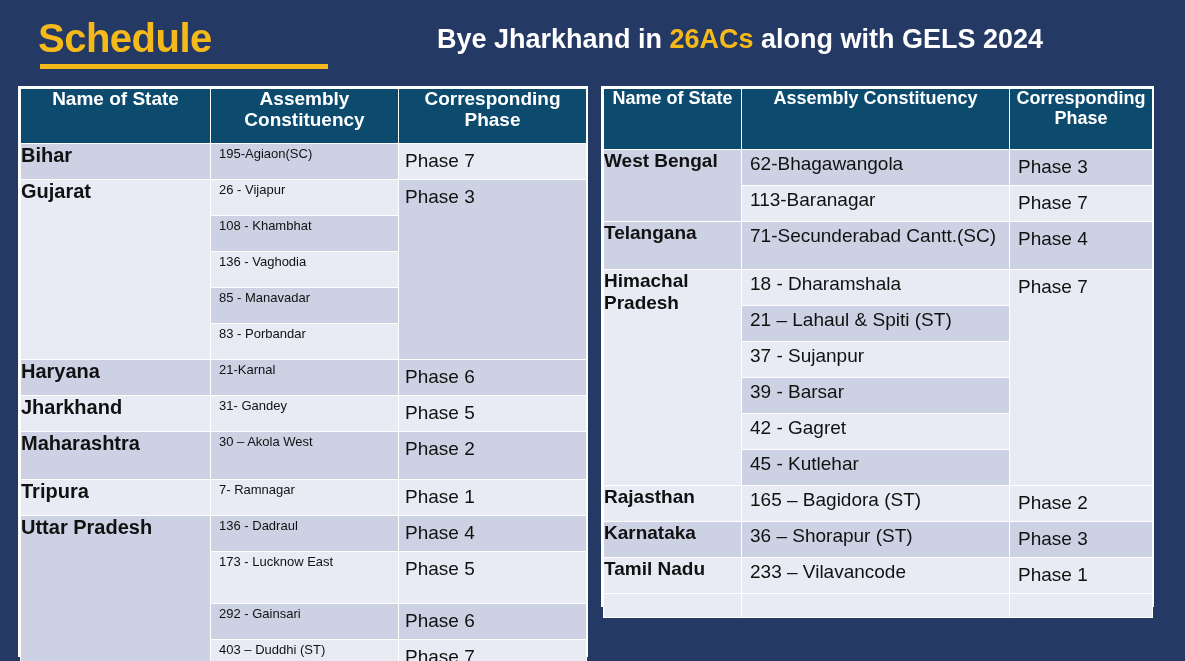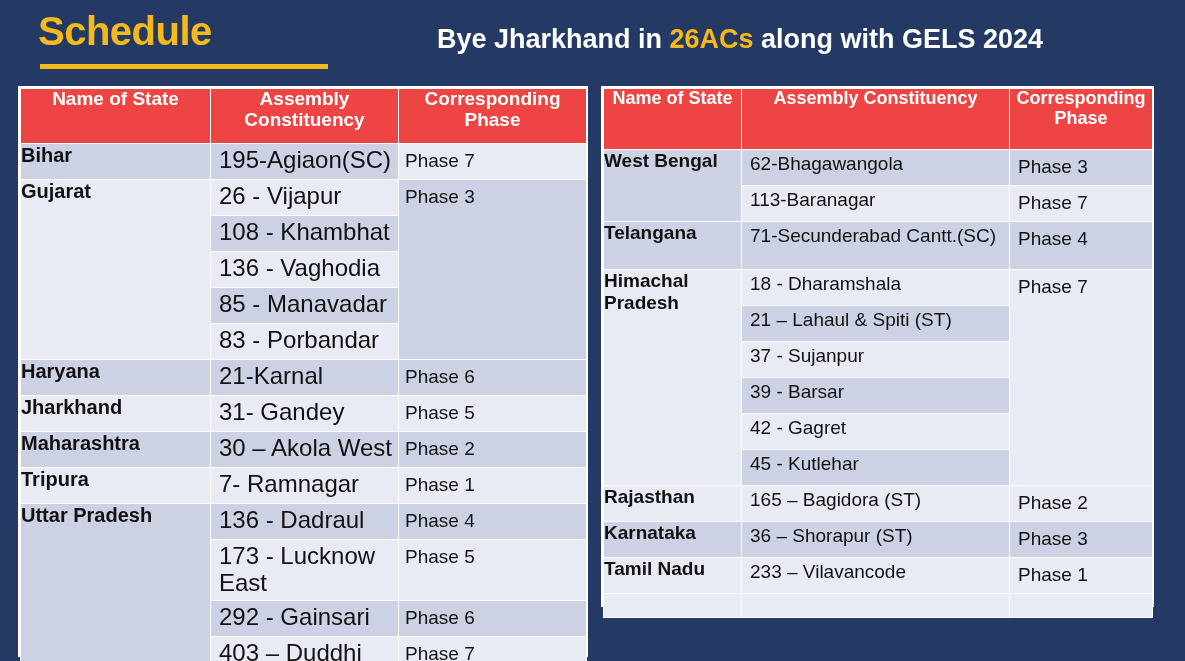--- a/index.html
+++ b/index.html
@@ -19,21 +19,21 @@
   .header {
     position: absolute;
     left: 0;
     top: 0;
     width: 1185px;
     height: 80px;
   }
   .schedule-title {
     position: absolute;
     left: 38px;
-    top: 8px;
+    top: 15px;
     font-size: 40px;
     font-weight: bold;
     color: #f5ba19;
     letter-spacing: -0.5px;
     line-height: 46px;
     white-space: nowrap;
   }
   .schedule-underline {
     position: absolute;
     left: 40px;
@@ -81,21 +81,21 @@
     border-collapse: collapse;
     width: 100%;
     table-layout: fixed;
   }
   table.sched td, table.sched th {
     border: 1px solid #ffffff;
     padding: 0;
     vertical-align: top;
   }
   .hdr-cell {
-    background: #ef4444;
+    background: #0c4a6e;
     color: #ffffff;
     font-weight: bold;
     text-align: center;
     vertical-align: middle;
     line-height: 1.1;
   }
   #left-table .hdr-cell { font-size: 19px; height: 54px; }
   #right-table .hdr-cell { font-size: 18px; height: 60px; }
 
   .state-cell {
@@ -106,21 +106,21 @@
     line-height: 1.15;
   }
   #left-table .state-cell { font-size: 20px; }
   #right-table .state-cell { font-size: 19px; }
 
   .ac-cell, .ph-cell {
     color: #111111;
     text-align: left;
     line-height: 1.12;
   }
-  #left-table .ac-cell { font-size: 24px; padding: 3px 0 3px 8px; margin-left: 22px; }
+  #left-table .ac-cell { font-size: 13px; padding: 3px 0 3px 8px; margin-left: 22px; }
   #left-table .ph-cell { font-size: 19px; padding: 6px 0 3px 6px; }
   #right-table .ac-cell { font-size: 19px; padding: 3px 0 3px 8px; }
   #right-table .ph-cell { font-size: 19px; padding: 6px 0 3px 8px; }
 
   .ph-cell { vertical-align: top; }
 
   .sh-dark  { background: #ccd2e4; }
   .sh-light { background: #e8ebf3; }
 </style>
 </head>
@@ -174,21 +174,21 @@
         <tr style="height: 36px;">
           <td class="state-cell sh-dark" rowspan="1">Haryana</td>
           <td class="ac-cell sh-dark">21-Karnal</td>
           <td class="ph-cell sh-dark" rowspan="1">Phase 6</td>
         </tr>
         <tr style="height: 36px;">
           <td class="state-cell sh-light" rowspan="1">Jharkhand</td>
           <td class="ac-cell sh-light">31- Gandey</td>
           <td class="ph-cell sh-light" rowspan="1">Phase 5</td>
         </tr>
-        <tr style="height: 36px;">
+        <tr style="height: 48px;">
           <td class="state-cell sh-dark" rowspan="1">Maharashtra</td>
           <td class="ac-cell sh-dark">30 – Akola West</td>
           <td class="ph-cell sh-dark" rowspan="1">Phase 2</td>
         </tr>
         <tr style="height: 36px;">
           <td class="state-cell sh-light" rowspan="1">Tripura</td>
           <td class="ac-cell sh-light">7- Ramnagar</td>
           <td class="ph-cell sh-light" rowspan="1">Phase 1</td>
         </tr>
         <tr style="height: 36px;">

